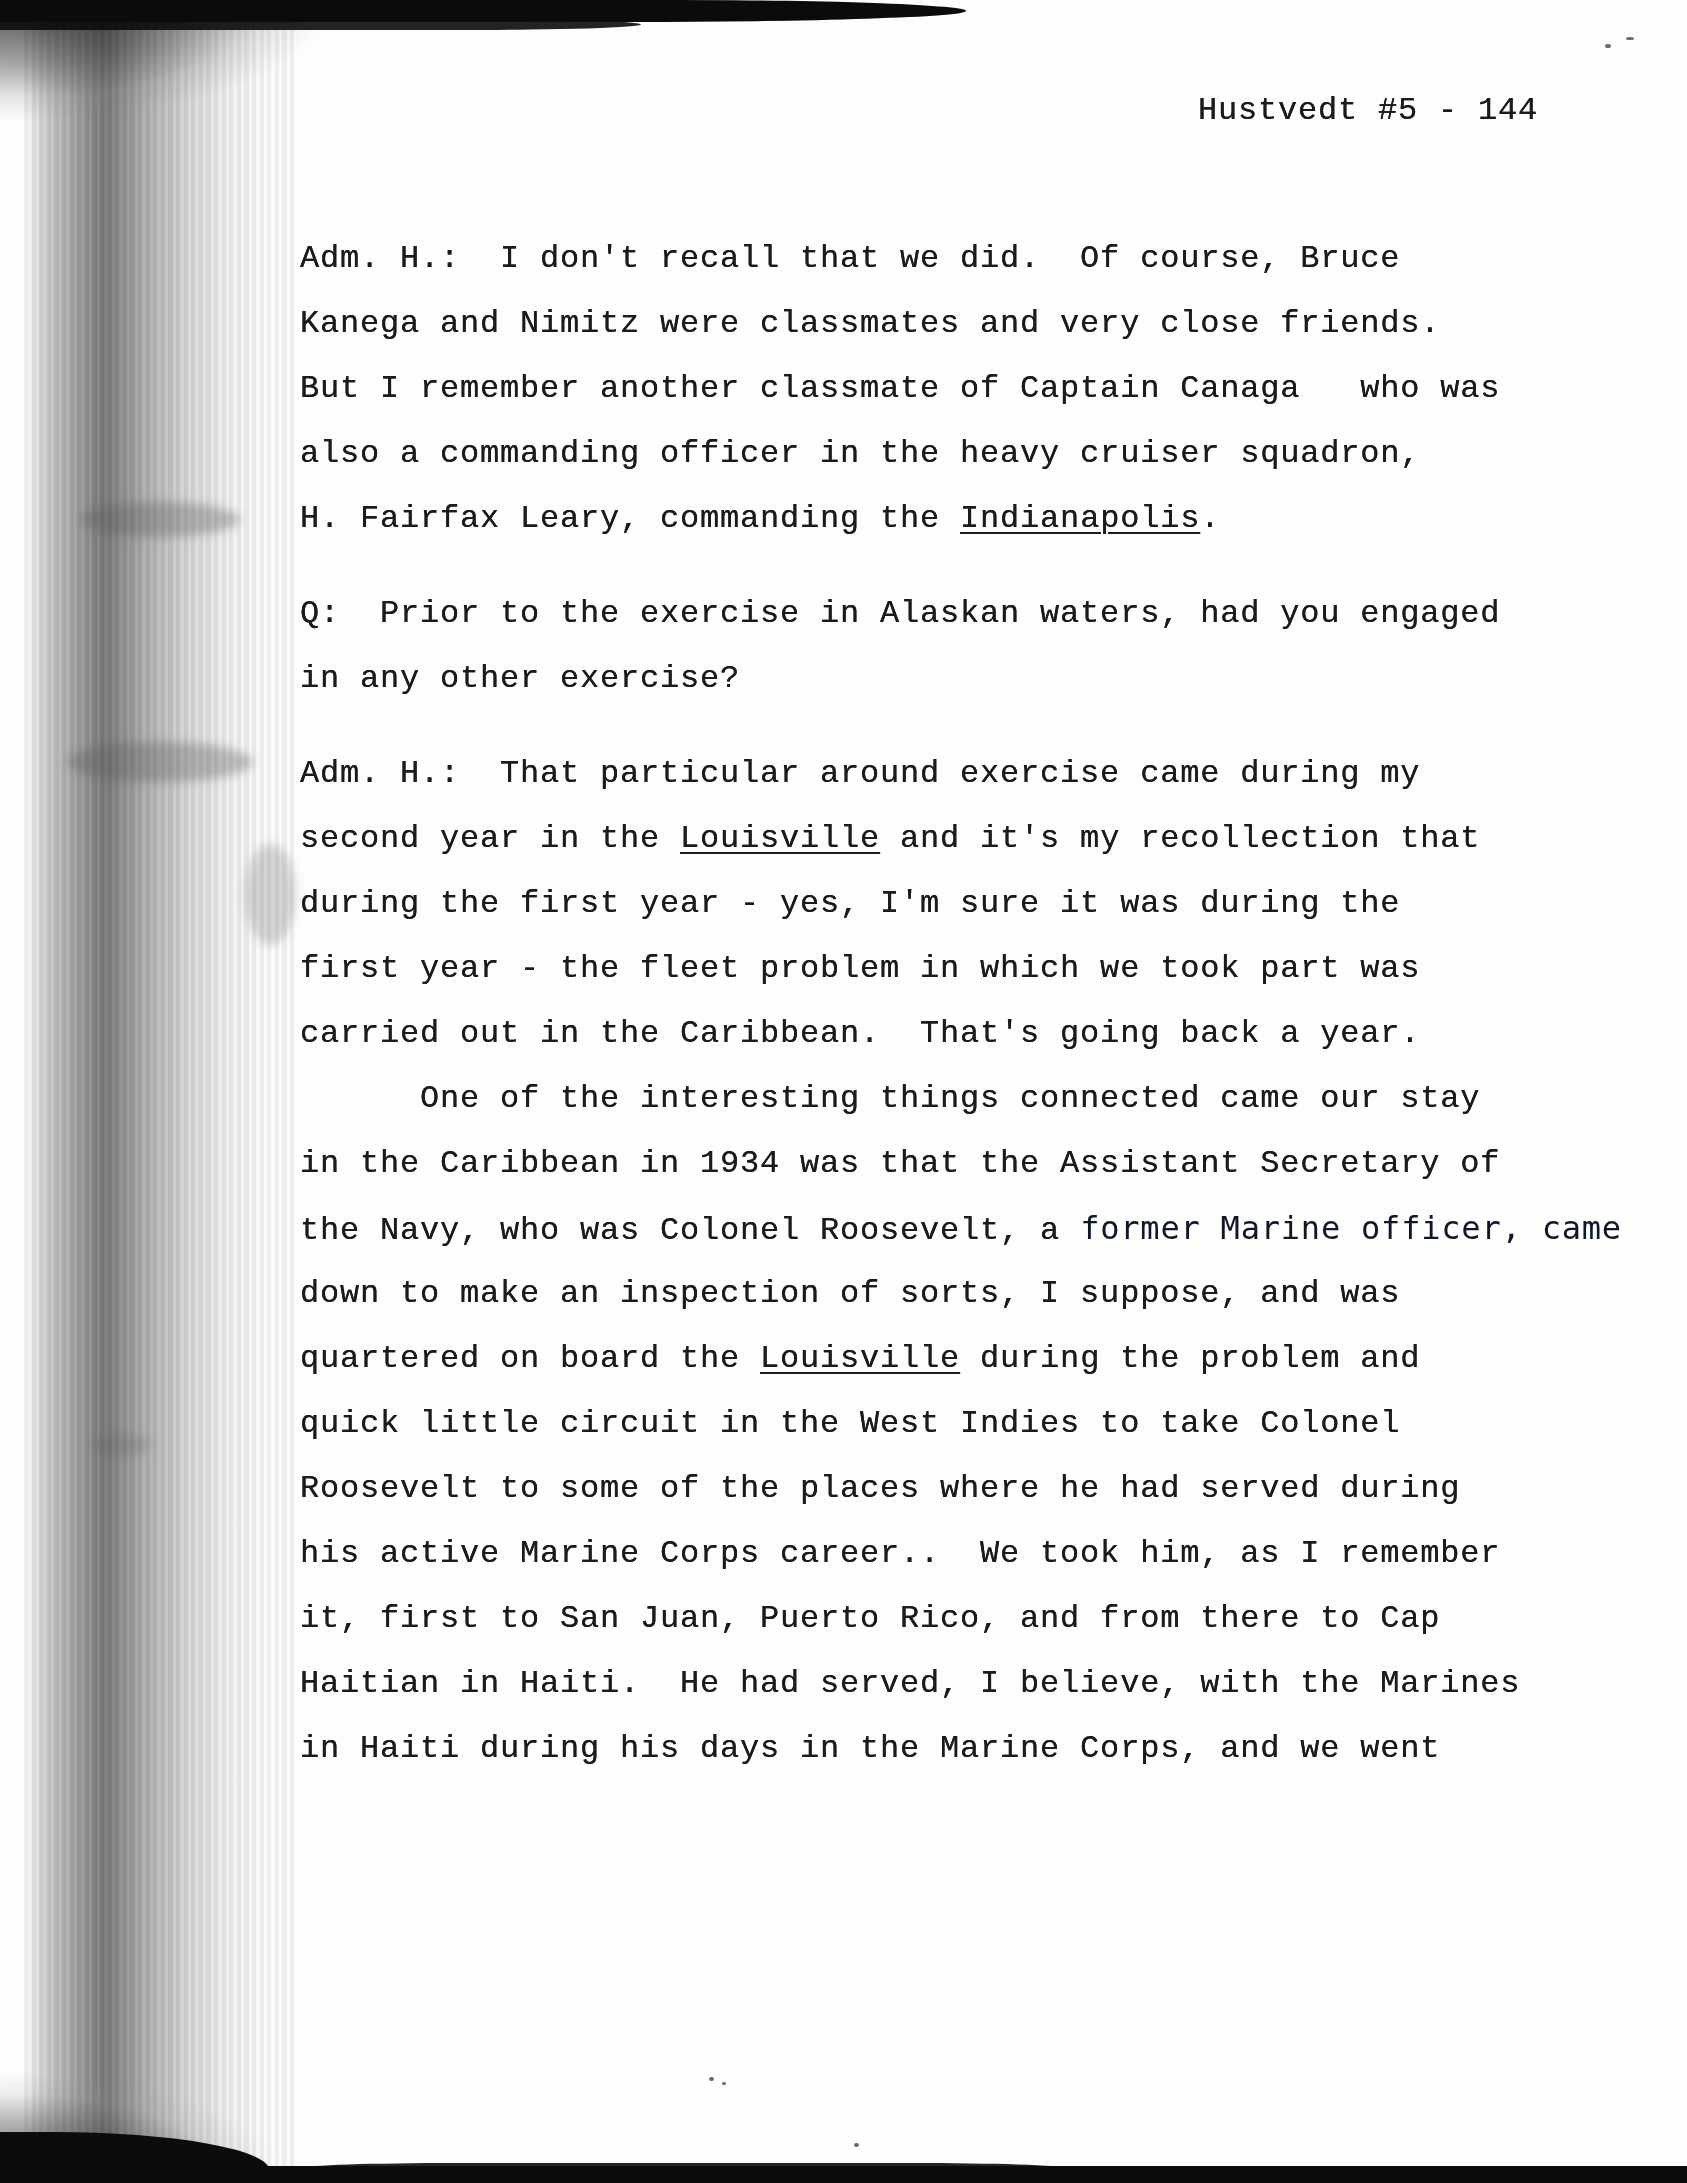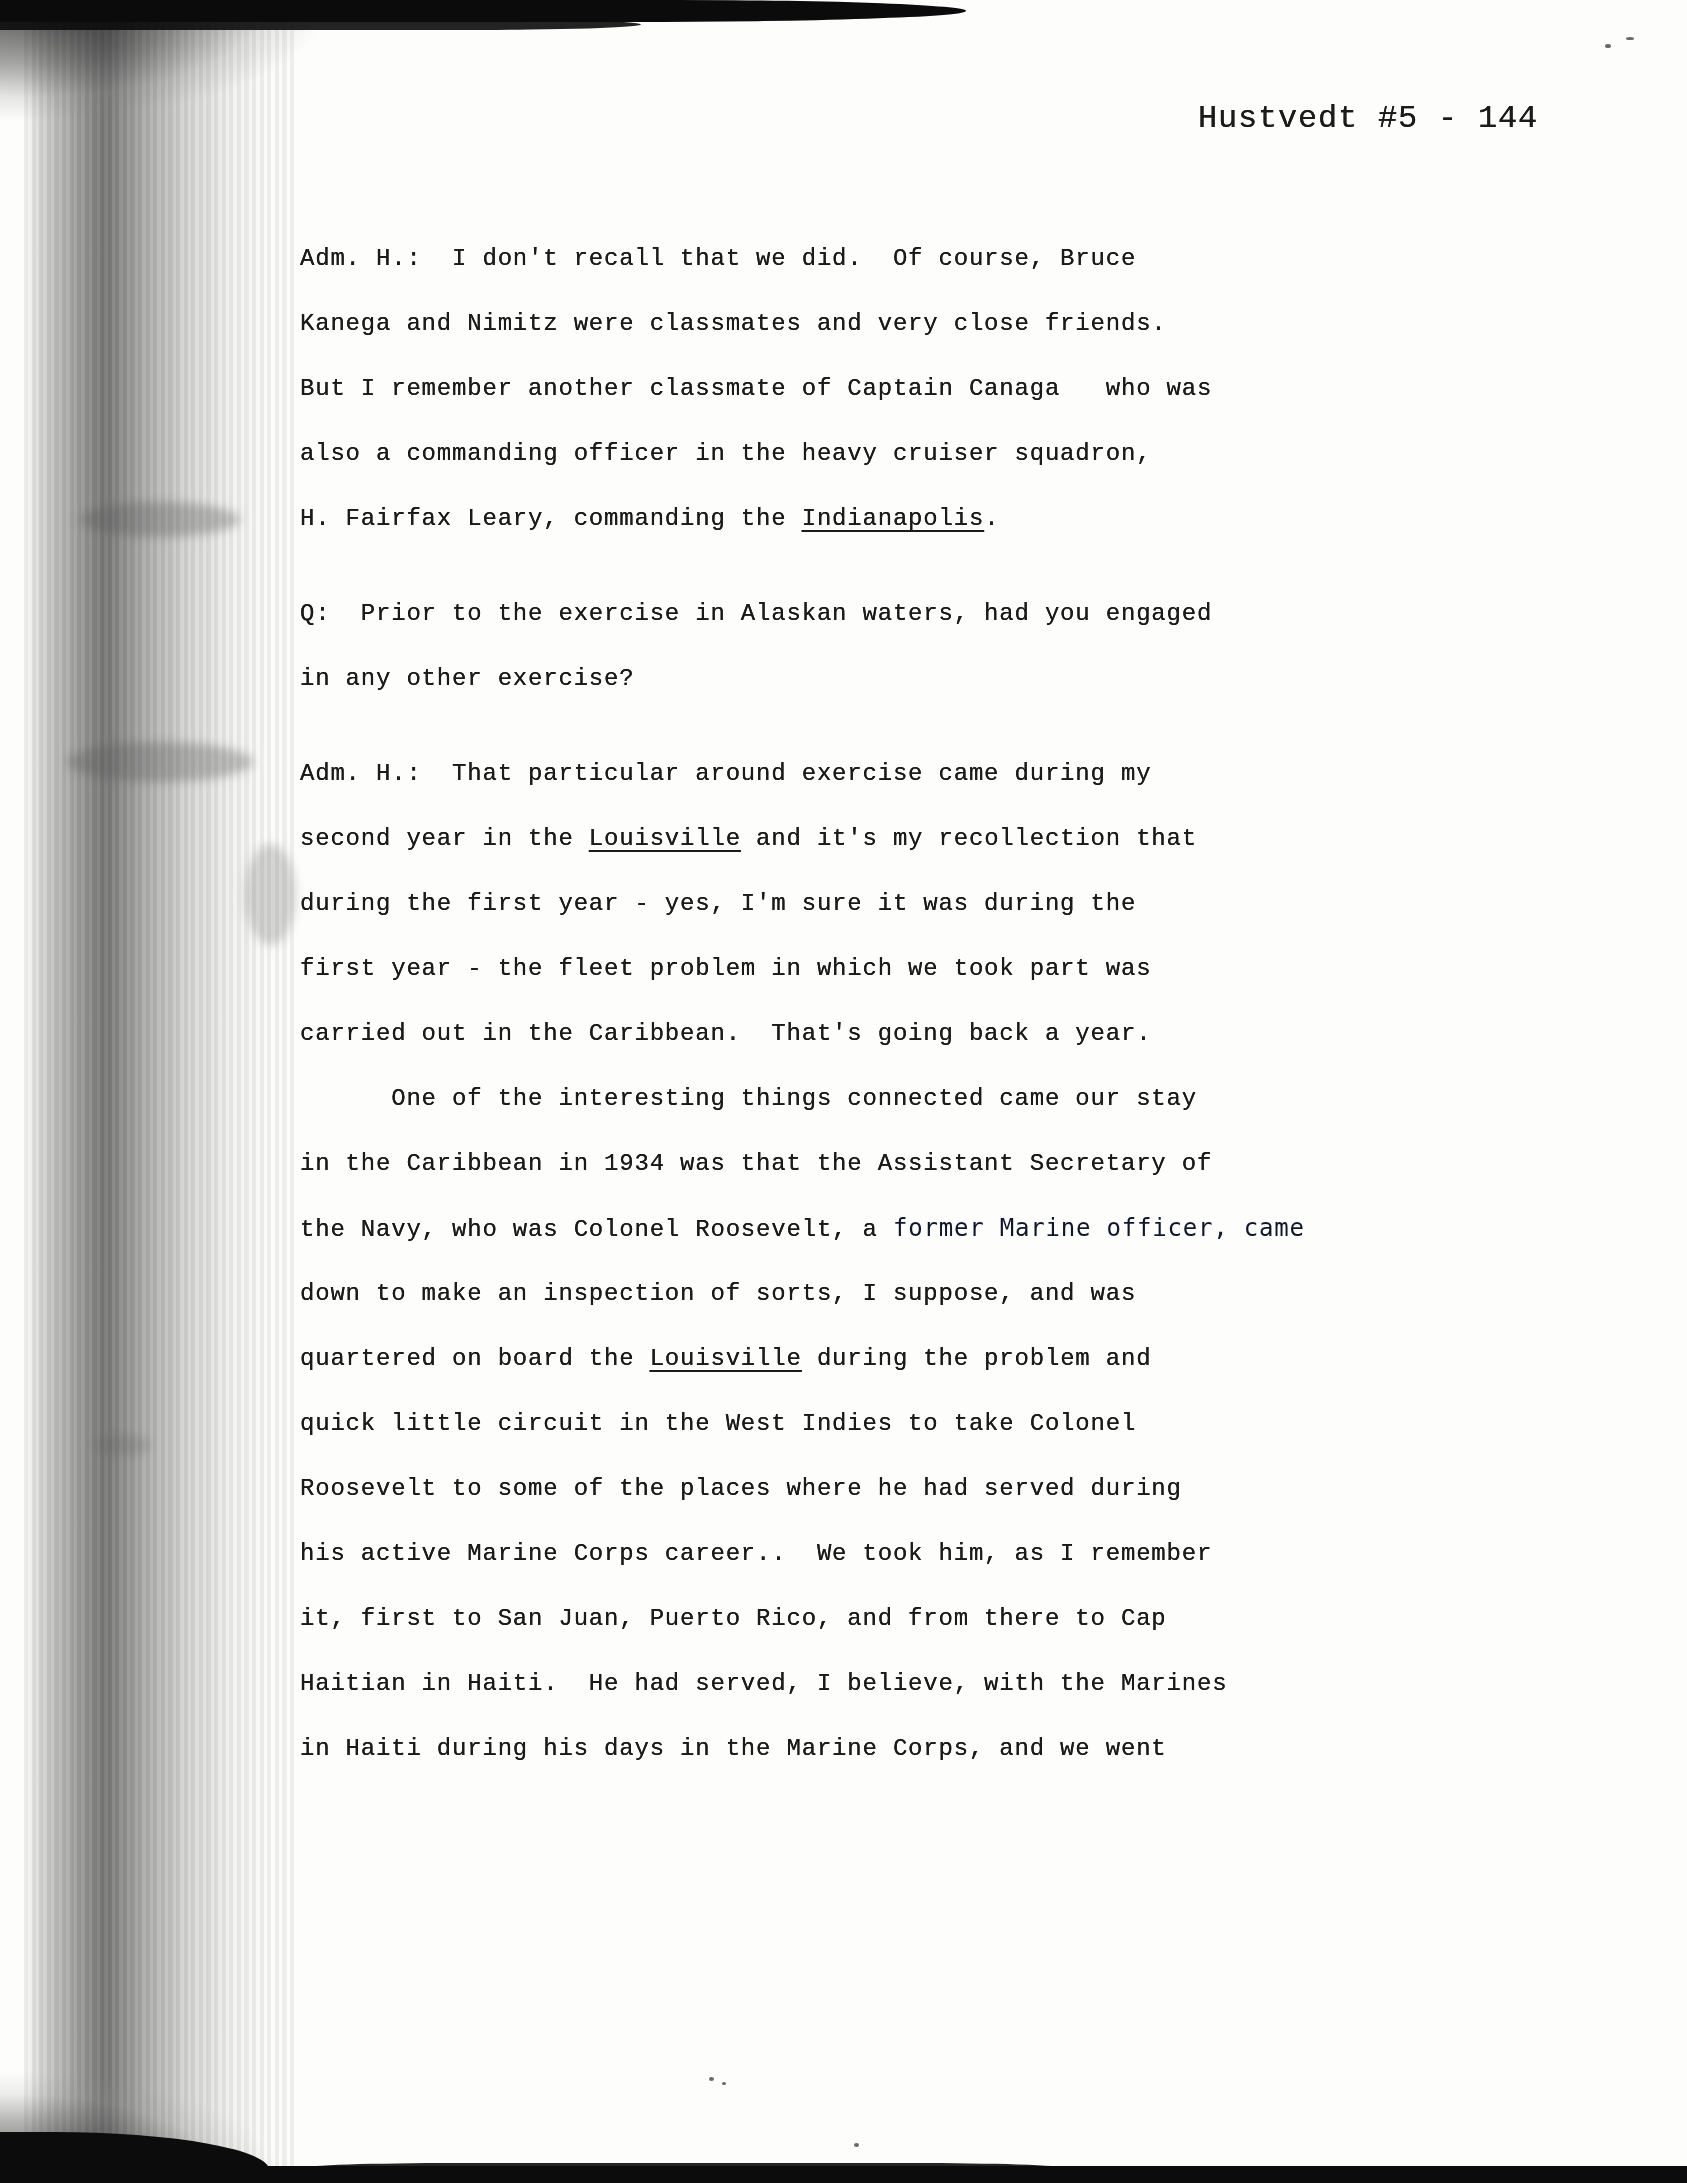--- a/index.html
+++ b/index.html
@@ -55,28 +55,28 @@
   }
   .curl-bottom{
     position:absolute;bottom:0;left:0;width:304px;height:127px;
     background:radial-gradient(ellipse 304px 127px at 5% 100%, rgba(25,25,25,.75) 0%, rgba(70,70,70,.4) 48%, rgba(140,140,140,.15) 70%, rgba(220,220,220,0) 88%);
   }
   .speck{position:absolute;background:#6a6a6a;border-radius:50%;}
   .smudge{position:absolute;border-radius:50%;filter:blur(5px);background:rgba(90,90,90,.35);}
 
   
   .header{
-    position:absolute;top:100px;left:1198px;
+    position:absolute;top:92px;left:1198px;
     font-size:32px;letter-spacing:0.8px;
     text-shadow:0 0 0.5px #1b1b1b;
     white-space:pre;
   }
   .doc{
     position:absolute;top:226px;left:300px;right:42px;
-    font-size:24px;letter-spacing:0.8px;
+    font-size:32px;letter-spacing:0.8px;
   }
   .para{margin:0;}
   .para.gap{margin-top:30px;}
   .line{height:65px;line-height:65px;white-space:pre;text-shadow:0 0 0.5px #1b1b1b;}
   .line span.u{text-decoration:underline;text-decoration-thickness:2.1px;text-underline-offset:5px;}
   .line span.light{color:#0f172a;text-shadow:none;font-family:"DejaVu Sans Mono",monospace;}
 </style>
 </head>
 <body>
 

